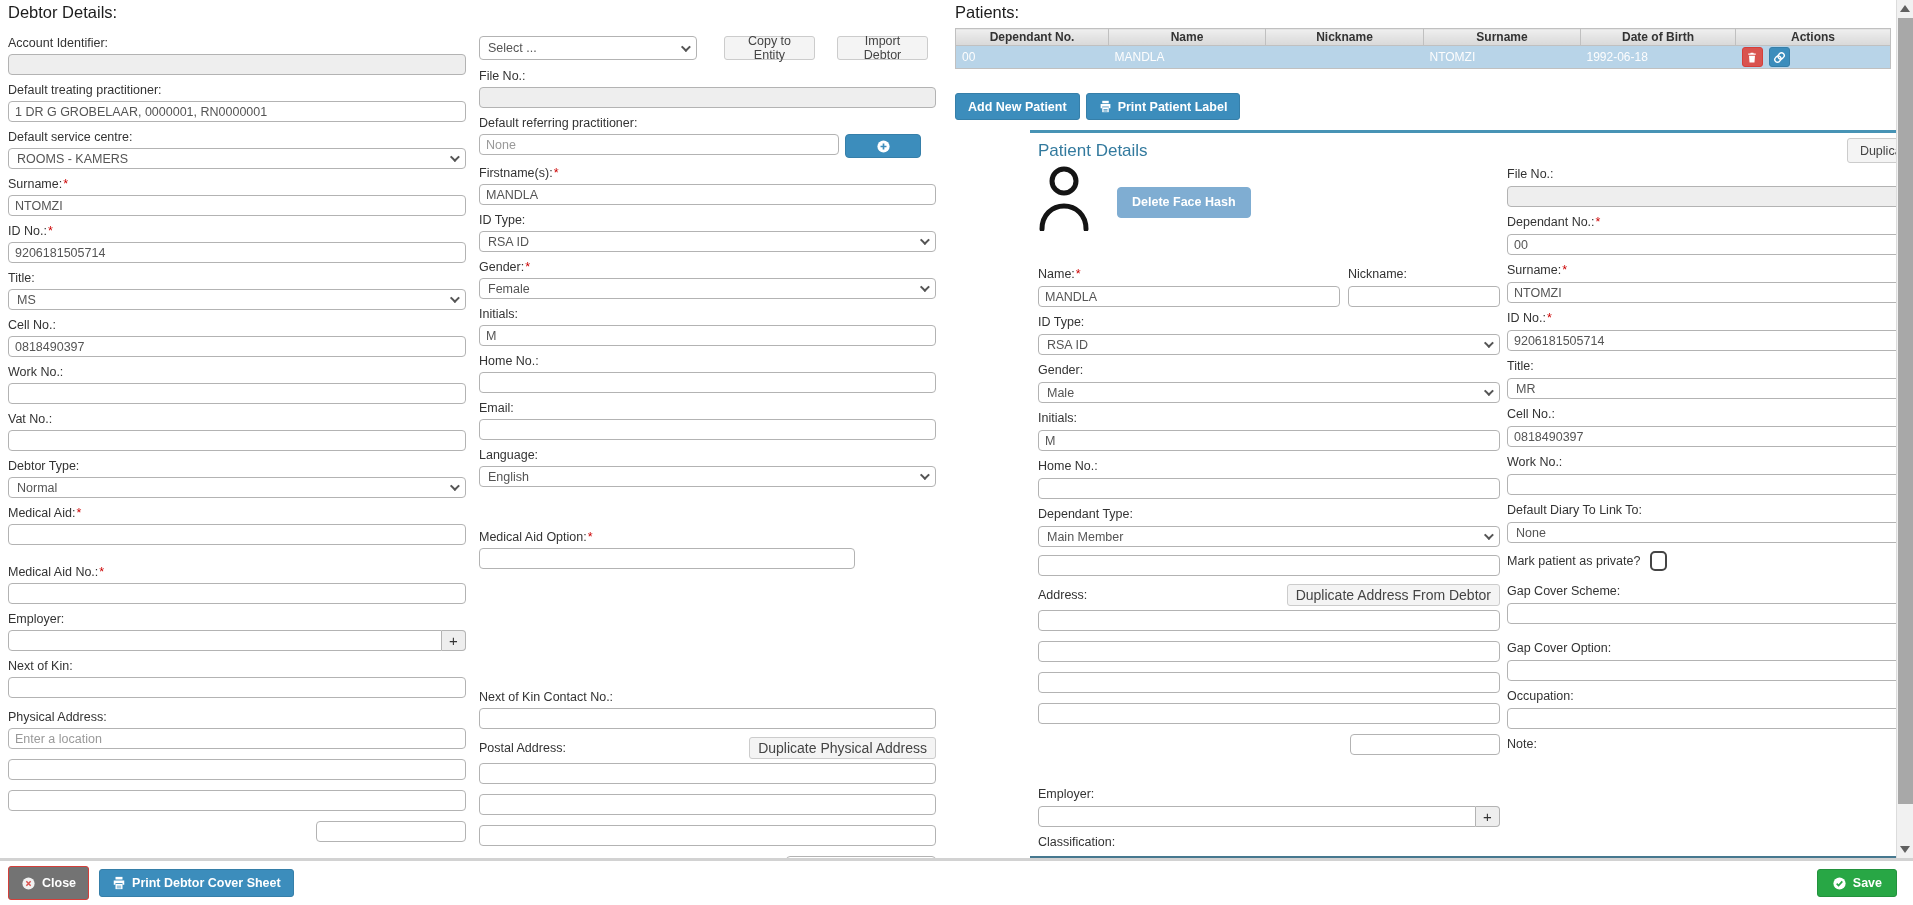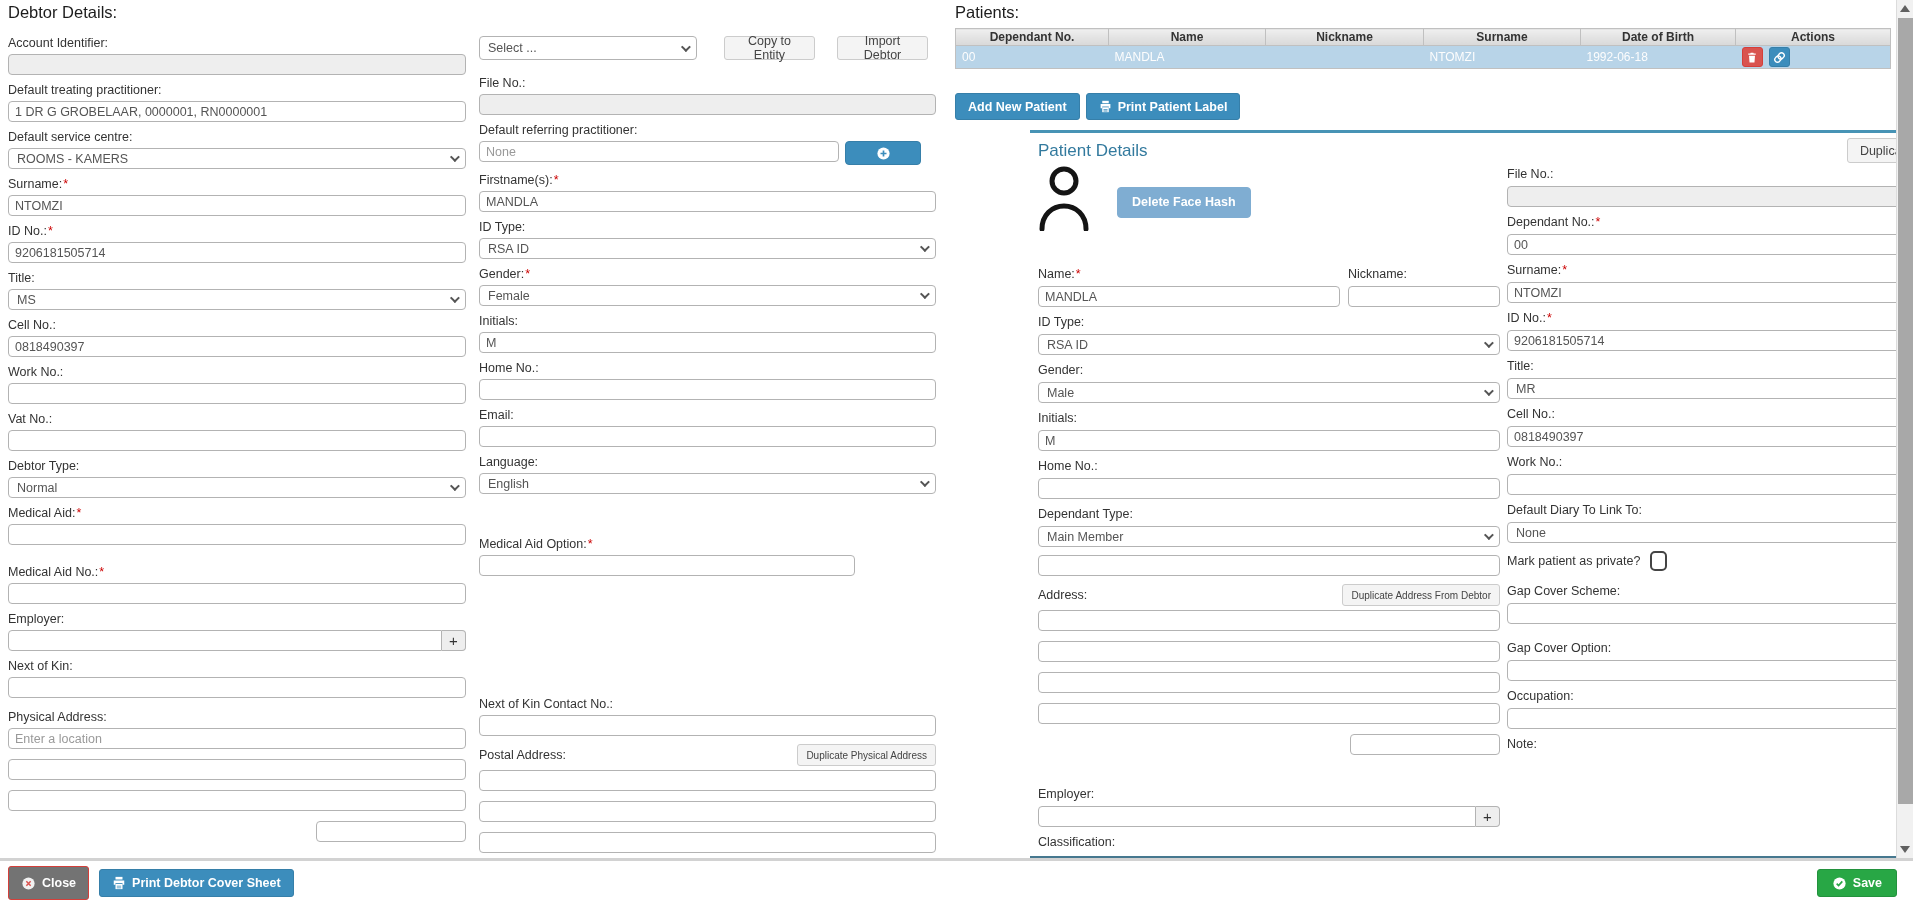--- a/index.html
+++ b/index.html
@@ -25,37 +25,37 @@
     font-size:12.5px; color:#555; cursor:default;
   }
   .chev { width:7px; height:7px; border-right:2px solid #555; border-bottom:2px solid #555;
           transform:rotate(45deg) translateY(-2px); flex:none; }
   .fgd { margin-bottom:8px; }   
   .fg2 { margin-bottom:8px; }   
   .fg2 .lbl { margin-bottom:4px; }
   .btn { border-radius:3px; font-family:"Liberation Sans", sans-serif; font-size:12.5px;
          cursor:pointer; display:inline-flex; align-items:center; justify-content:center; gap:6px; }
   .btn-grey { background:#f4f4f4; border:1px solid #ccc; color:#444; padding:3px 12px; height:24px; }
-  .btn-grey-sm { background:#f4f4f4; border:1px solid #ccc; color:#444; padding:2px 8px; height:22px; font-size:10px; }
+  .btn-grey-sm { background:#f4f4f4; border:1px solid #ccc; color:#444; padding:2px 8px; height:22px; font-size:14px; }
   .btn-blue { background:#3c8dbc; border:1px solid #367fa9; color:#fff; font-weight:bold; padding:4px 12px; height:27px; }
   .btn-red  { background:#737373; border:1px solid #d43f3a; color:#fff; font-weight:bold; padding:16px 12px; height:28px; }
   .btn-green{ background:#28a745; border:1px solid #23923d; color:#fff; font-weight:bold; padding:4px 14px; height:28px; }
   .icon-svg { flex:none; display:block; }
   .addon-row { display:flex; }
   .addon-row .inp { border-top-right-radius:0; border-bottom-right-radius:0; }
   .addon { flex:none; width:24px; height:21px; border:1px solid #b3b3b3; border-left:none;
            border-radius:0 4px 4px 0; background:#eee; color:#333; font-size:15px;
            display:flex; align-items:center; justify-content:center; }
   
   #debtor { left:8px; top:2px; width:928px; }
   #debtor .cols { display:flex; gap:13px; }
   #debtor .col1 { width:458px; }
   #debtor .col2 { width:457px; }
   #debtor .heading { margin-bottom:14px; }
-  .toolbar { display:flex; align-items:flex-end; height:24px; margin-bottom:16px; }
+  .toolbar { display:flex; align-items:flex-end; height:24px; margin-bottom:9px; }
   .toolbar .sel { width:218px; height:24px; }
   .toolbar .btn-grey { margin-left:27px; width:91px; }
   .toolbar .btn-grey + .btn-grey { margin-left:22px; }
   .ref-row { display:flex; gap:6px; align-items:flex-start; }
   .ref-row .inp { width:360px; }
   .ref-add { width:76px; height:24px; background:#3c8dbc; border:1px solid #367fa9; border-radius:4px;
              display:flex; align-items:center; justify-content:center; cursor:pointer; }
   .addr-line { margin-bottom:10px; height:21px; }
   .addr-line-sm { width:150px; margin-left:auto; }
   .addr-head { display:flex; align-items:center; justify-content:space-between; margin-bottom:4px; height:22px; }

